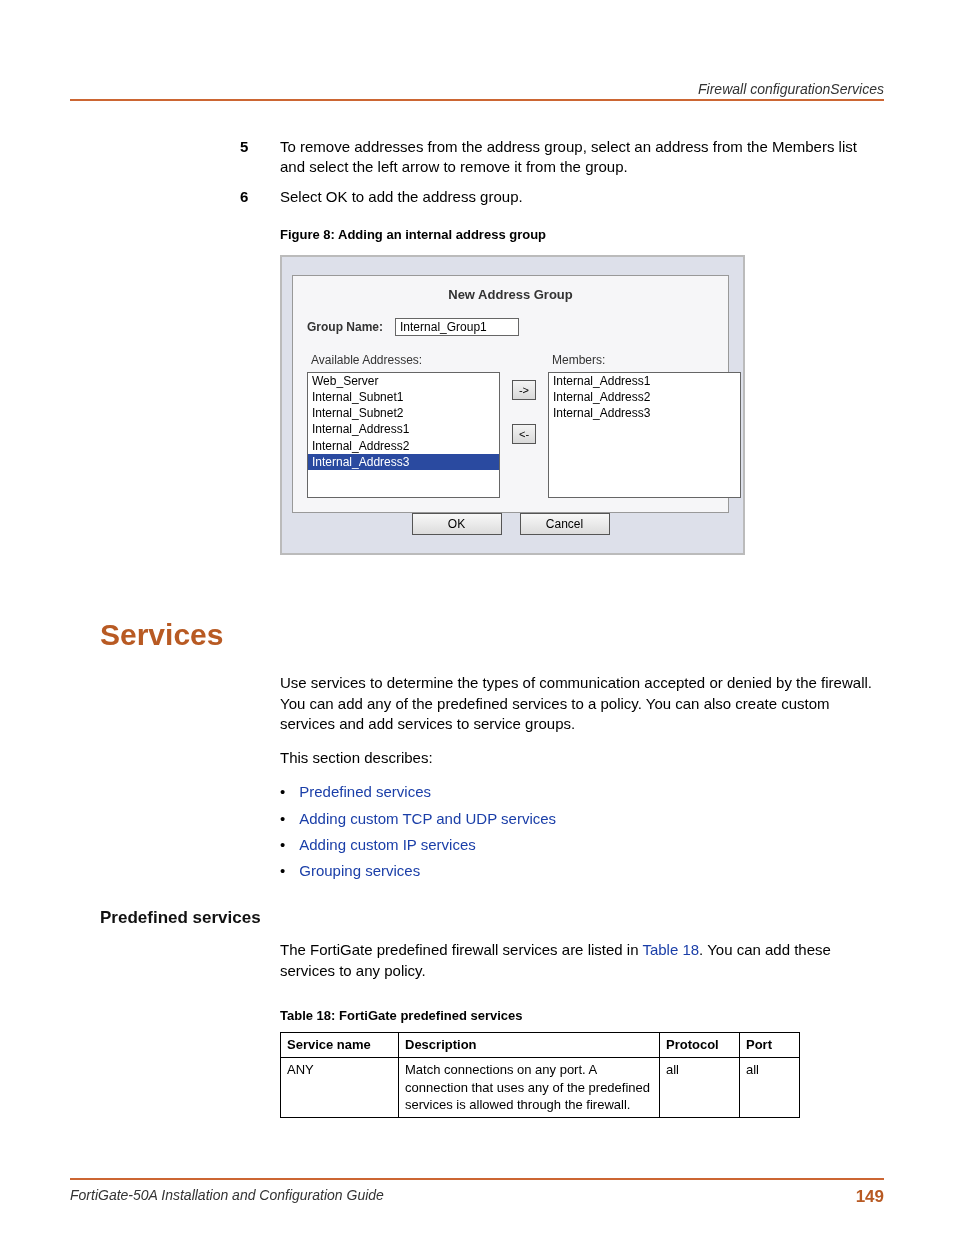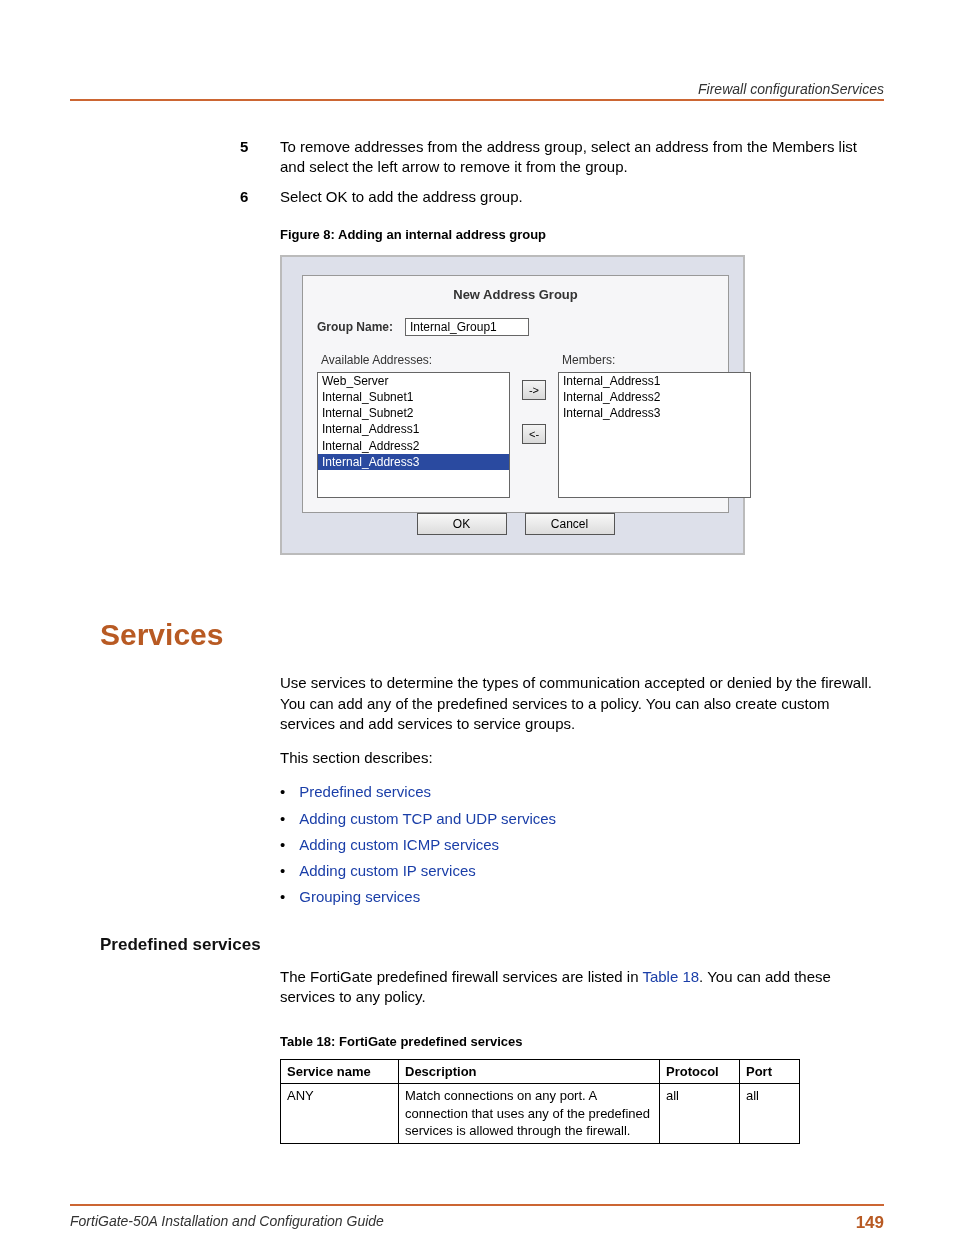--- a/index.html
+++ b/index.html
@@ -34,21 +34,21 @@
     margin-top: 18px;
     margin-bottom: 12px;
   }
 
   
   .dialog-wrap {
     margin-left: 210px;
     width: 465px;
     border: 2px solid #bbb;
     background: #dde0ea;
-    padding: 18px 14px 18px 20px;
+    padding: 18px 14px 18px 10px;
   }
   .dialog-inner {
     border: 1px solid #999;
     background: #f6f6f8;
     padding: 10px 14px 14px 14px;
   }
   .dlg-title {
     text-align: center;
     font-weight: bold;
     font-family: "Trebuchet MS", Verdana, sans-serif;
@@ -244,21 +244,20 @@
     <div class="dlg-btn">Cancel</div>
   </div>
 </div>
 
 <h1 class="sec-title">Services</h1>
 <p class="body-para">Use services to determine the types of communication accepted or denied by the firewall. You can add any of the predefined services to a policy. You can also create custom services and add services to service groups.</p>
 <p class="body-para">This section describes:</p>
 <ul class="bul-list">
   <li><span class="link">Predefined services</span></li>
   <li><span class="link">Adding custom TCP and UDP services</span></li>
-  <li><span class="link">Adding custom ICMP services</span></li>
   <li><span class="link">Adding custom IP services</span></li>
   <li><span class="link">Grouping services</span></li>
 </ul>
 
 <h2 class="sub-title">Predefined services</h2>
 <p class="body-para">
   <span>The FortiGate predefined firewall services are listed in </span><span class="link">Table 18</span><span>. You can add these services to any policy.</span>
 </p>
 
 <div class="tbl-cap">Table 18: FortiGate predefined services</div>

